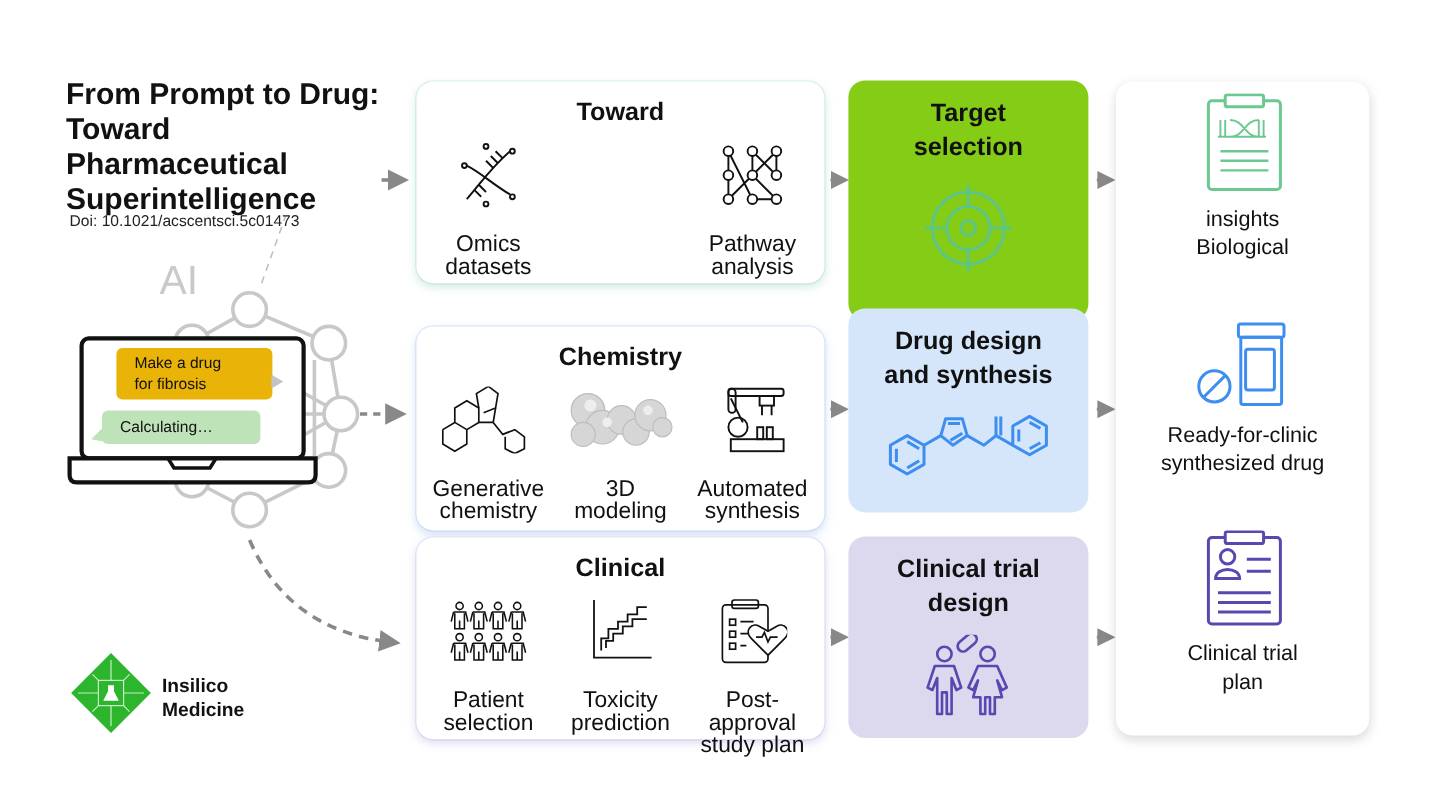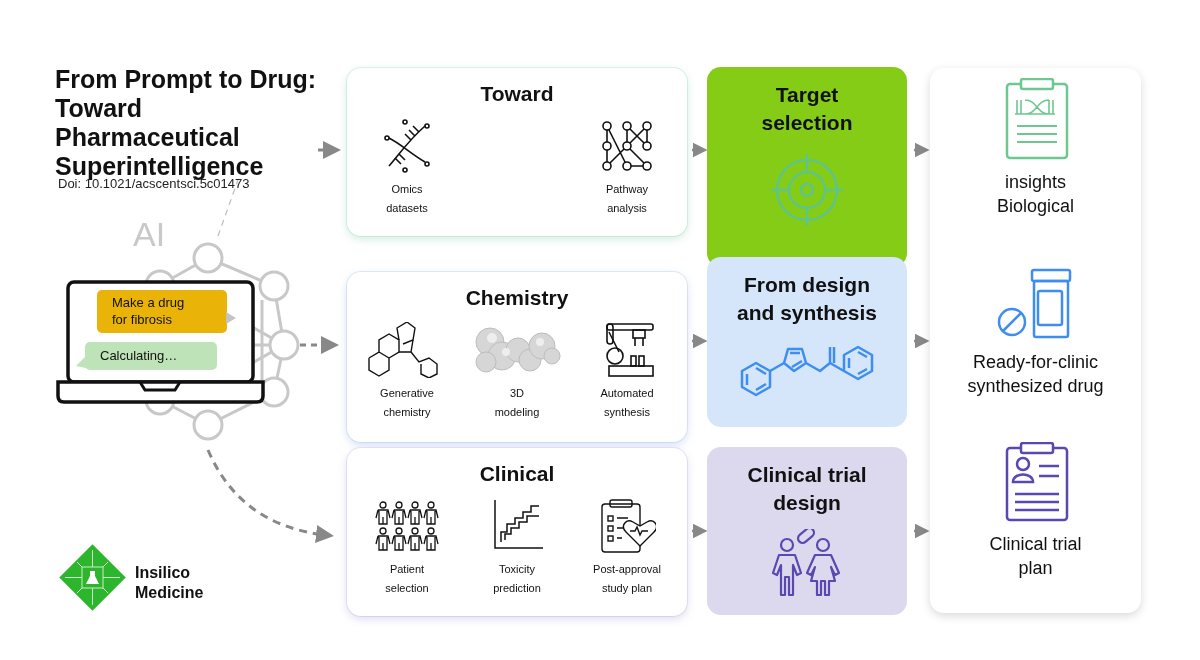--- a/index.html
+++ b/index.html
@@ -10,21 +10,21 @@
   .doi { left:58px; top:176px; font-size:13px; color:#222; }
   .ai-label { left:133px; top:215px; font-size:34px; font-weight:normal; color:#c9c9c9; }
 
   .card { position:absolute; background:#fff; border-radius:14px; }
   .card-bio  { left:347px; top:68px;  width:340px; height:168px; box-shadow:0 3px 8px rgba(120,200,160,0.35), 0 0 0 1px rgba(210,240,225,0.7); }
   .card-chem { left:347px; top:272px; width:340px; height:170px; box-shadow:0 3px 8px rgba(130,170,230,0.35), 0 0 0 1px rgba(215,228,248,0.7); }
   .card-clin { left:347px; top:448px; width:340px; height:168px; box-shadow:0 3px 8px rgba(160,150,215,0.35), 0 0 0 1px rgba(225,222,245,0.7); }
   .card-h { position:absolute; left:0; right:0; top:14px; text-align:center; font-size:21px; font-weight:bold; }
   .sub { position:absolute; top:50px; width:110px; text-align:center; }
   .sub svg { display:block; margin:0 auto; }
-  .sub .lbl { font-size:11px; line-height:19px; margin-top:6px; color:#111; }
+  .sub .lbl { font-size:19px; line-height:19px; margin-top:20px; color:#111; }
   .sub1 { left:5px; } .sub2 { left:115px; } .sub3 { left:225px; }
   .it { font-style:italic; }
 
   .stage { position:absolute; left:707px; width:200px; border-radius:14px; }
   .st-target { top:67px;  height:200px; background:#84cc16; }
   .st-drug   { top:257px; height:170px; background:#d5e6fb; }
   .st-clin   { top:447px; height:168px; background:#dcd8ee; }
   .st-h { position:absolute; left:0; right:0; top:14px; text-align:center; font-size:21px; font-weight:bold; line-height:28px; }
   .st-icon { position:absolute; left:0; right:0; top:85px; display:flex; justify-content:center; }
 
@@ -297,21 +297,21 @@
       <circle cx="38" cy="38" r="30"></circle>
         <circle cx="38" cy="38" r="18"></circle>
         <circle cx="38" cy="38" r="6"></circle>
       <path d="M38,2 L38,20 M38,56 L38,74 M2,38 L20,38 M56,38 L74,38"></path>
     </svg>
   </div>
 </div>
 
 <div class="stage st-drug">
   <div class="st-h">
-      <div>From design</div>
+      <div>Drug design</div>
       <div>and synthesis</div>
     </div>
   <div class="st-icon" style="top:80px">
     <svg width="150" height="70" viewBox="0 0 150 70" fill="none" stroke="#3d8ef0" stroke-width="2.5" stroke-linejoin="round">
       <path d="M10,34 L24,26 L38,34 L38,50 L24,58 L10,50 Z"></path>
         <path d="M15,37 L15,48 M24,31 L34,37 M24,53 L34,47"></path>
       <path d="M38,34 L52,26"></path>
       <path d="M52,26 L56,12 L70,12 L74,26 L62,34 Z"></path>
         <path d="M58,16 L68,16 M60,30 L70,24"></path>
       <path d="M74,26 L88,34 L98,26 L98,10 M102,26 L102,10 M98,26 L112,34"></path>

